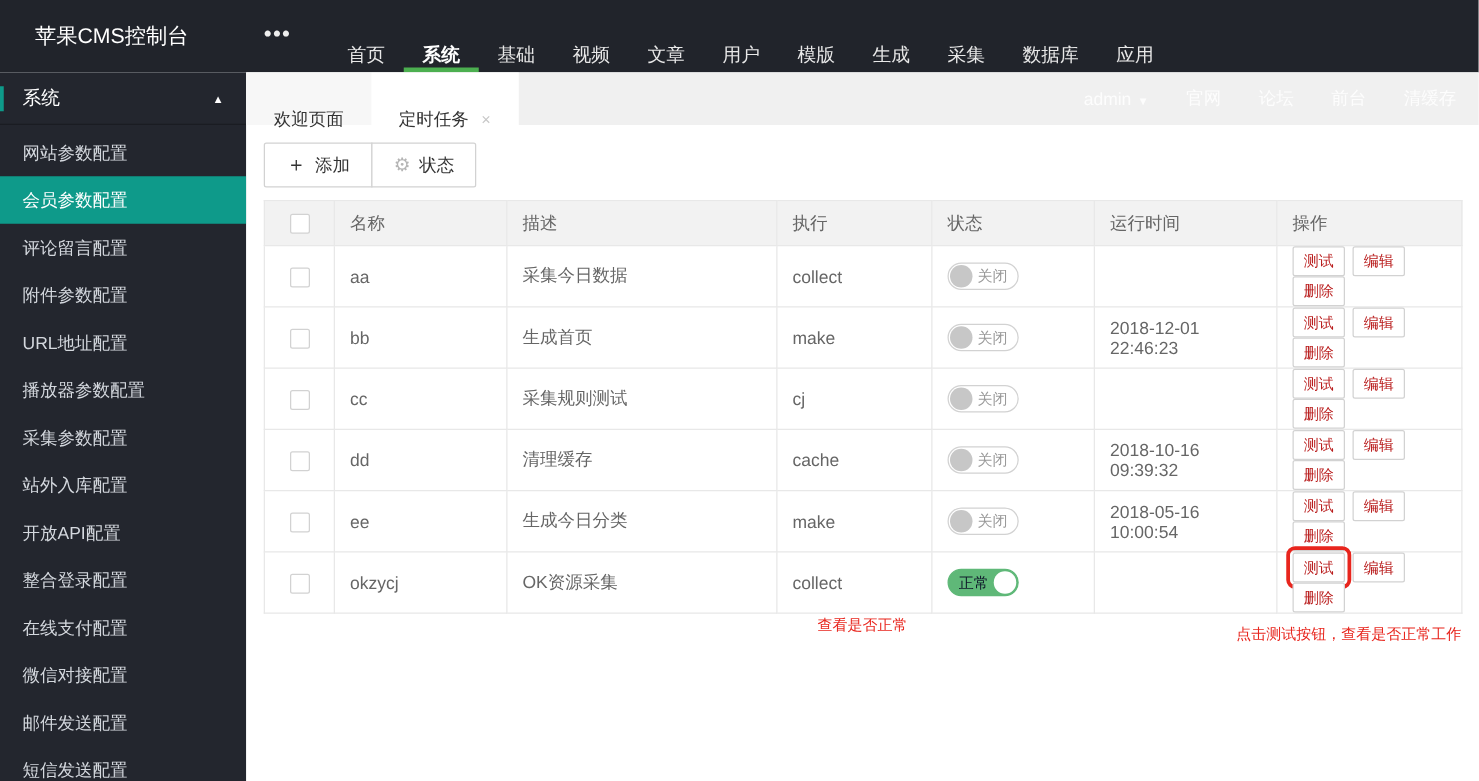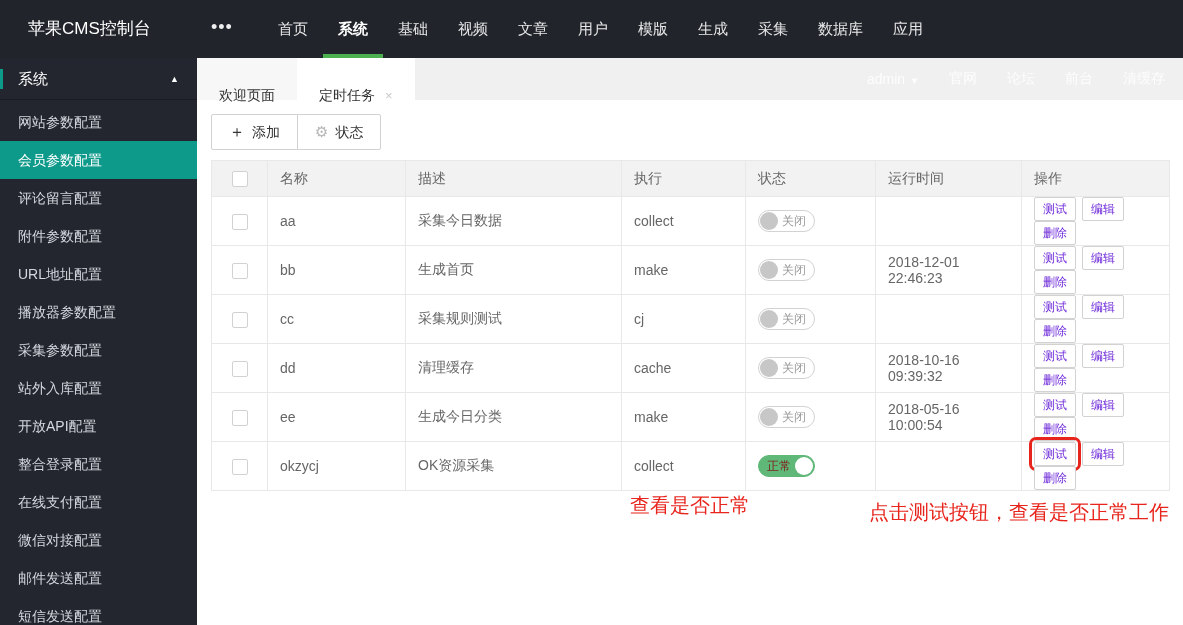--- a/index.html
+++ b/index.html
@@ -6,21 +6,21 @@
   html,body { width:1183px; height:625px; }
   body { font-family:"Liberation Sans","DejaVu Sans",sans-serif; background:#fff; overflow:hidden; position:relative; }
 
   :root { --accent:#4caf50; --teal:#0e9a8a; --toggle-on:#5FB878; --red:#e8251d; }
 
   
   .topbar { position:absolute; left:0; top:0; width:1183px; height:58px; background:#21242b; display:flex; align-items:stretch; }
   .brand { width:197px; color:#fff; font-size:17px; line-height:58px; padding-left:28px; white-space:nowrap; }
   .collapse-btn { color:#eee; font-size:18px; line-height:54px; padding:0 14px; cursor:pointer; letter-spacing:1px; }
   .topnav { display:flex; align-items:stretch; margin-left:16px; }
-  .nav-item { color:#e8e8e8; font-size:15px; line-height:58px; padding:0 15px; position:relative; cursor:pointer; }
+  .nav-item { color:#e8e8e8; font-size:15px; line-height:58px; padding:16px 15px; position:relative; cursor:pointer; }
   .nav-item.active { color:#fff; font-weight:bold; }
   .nav-item.active::after { content:""; position:absolute; left:0; right:0; bottom:0; height:4px; background:var(--accent); }
 
   
   .sidebar { position:absolute; left:0; top:58px; width:197px; height:567px; background:#23262e; }
   .side-header { height:42px; line-height:42px; color:#fff; font-size:15px; padding-left:18px; position:relative; border-bottom:1px solid #1a1c22; cursor:pointer; }
   .side-header::before { content:""; position:absolute; left:0; top:11px; width:3px; height:20px; background:var(--teal); }
   .side-caret { position:absolute; right:18px; top:0; font-size:9px; color:#fff; }
   .side-list { padding-top:3px; }
   .side-item { height:38px; line-height:38px; padding-left:18px; color:#d4d8de; font-size:14px; cursor:pointer; white-space:nowrap; }
@@ -52,28 +52,28 @@
   .task-table td { height:43px; background:#fff; }
   .col-check { text-align:center !important; padding:0 !important; }
   .checkbox { display:inline-block; width:16px; height:16px; border:1px solid #d2d2d2; border-radius:2px; background:#fff; vertical-align:middle; cursor:pointer; }
 
   .toggle { display:inline-flex; align-items:center; height:22px; border-radius:12px; vertical-align:middle; cursor:pointer; }
   .toggle.off { border:1px solid #d2d2d2; background:#fff; padding:0 8px 0 1px; }
   .toggle.off .knob { width:18px; height:18px; border-radius:50%; background:#c7c7c7; margin-right:4px; }
   .toggle.off .toggle-label { color:#999; font-size:12px; }
   .toggle.on { background:var(--toggle-on); border:1px solid var(--toggle-on); padding:0 1px 0 8px; }
   .toggle.on .knob { width:18px; height:18px; border-radius:50%; background:#fff; margin-left:4px; }
-  .toggle.on .toggle-label { color:#7f1d1d; font-size:12px; }
-
-  .mini-btn { display:inline-block; background:#fff; border:1px solid #d2d2d2; border-radius:2px; color:#6d28d9; font-size:12px; line-height:22px; padding:0 8px; margin-right:6px; cursor:pointer; }
+  .toggle.on .toggle-label { color:#0f172a; font-size:12px; }
+
+  .mini-btn { display:inline-block; background:#fff; border:1px solid #d2d2d2; border-radius:2px; color:#b91c1c; font-size:12px; line-height:22px; padding:0 8px; margin-right:6px; cursor:pointer; }
   .mini-btn.hl { outline:3px solid var(--red); outline-offset:2px; }
 
   
   .notes { position:relative; height:40px; }
-  .note { position:absolute; color:var(--red); font-family:"Liberation Serif","DejaVu Serif",serif; font-size:20px; white-space:nowrap; }
+  .note { position:absolute; color:var(--red); font-family:"Liberation Serif","DejaVu Serif",serif; font-size:12px; white-space:nowrap;margin-left:24px; }
   .note-1 { left:419px; top:1px; }
   .note-2 { right:0px; top:8px; }
 </style>
 </head>
 <body>
 
 <div class="topbar">
   <div class="brand">苹果CMS控制台</div>
   <div class="collapse-btn">•••</div>
   <div class="topnav">

